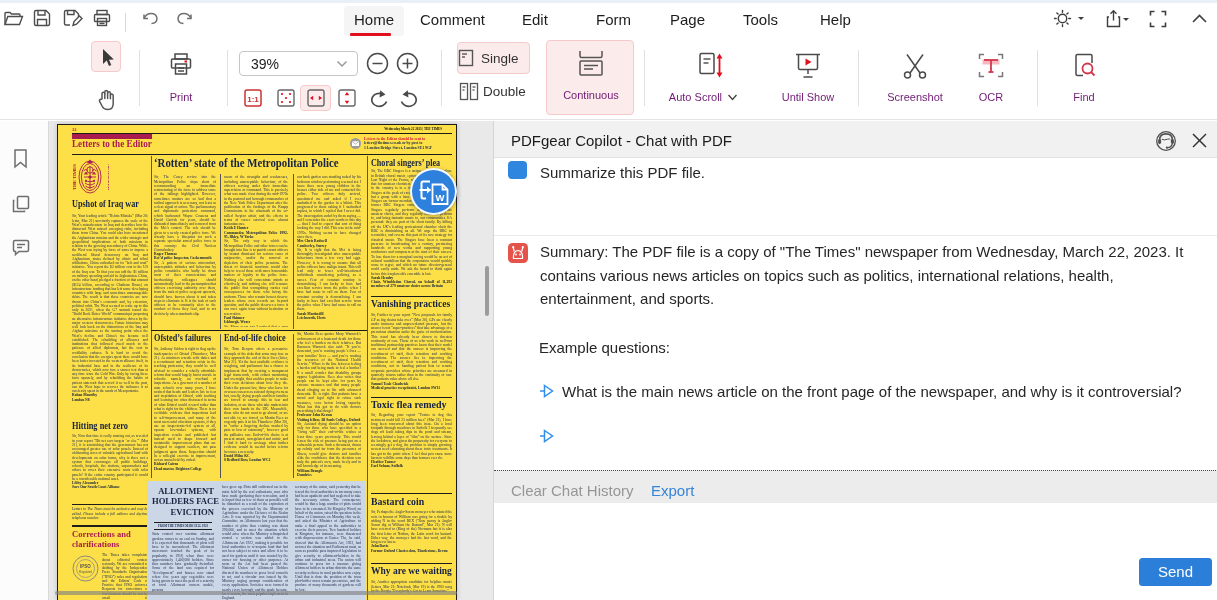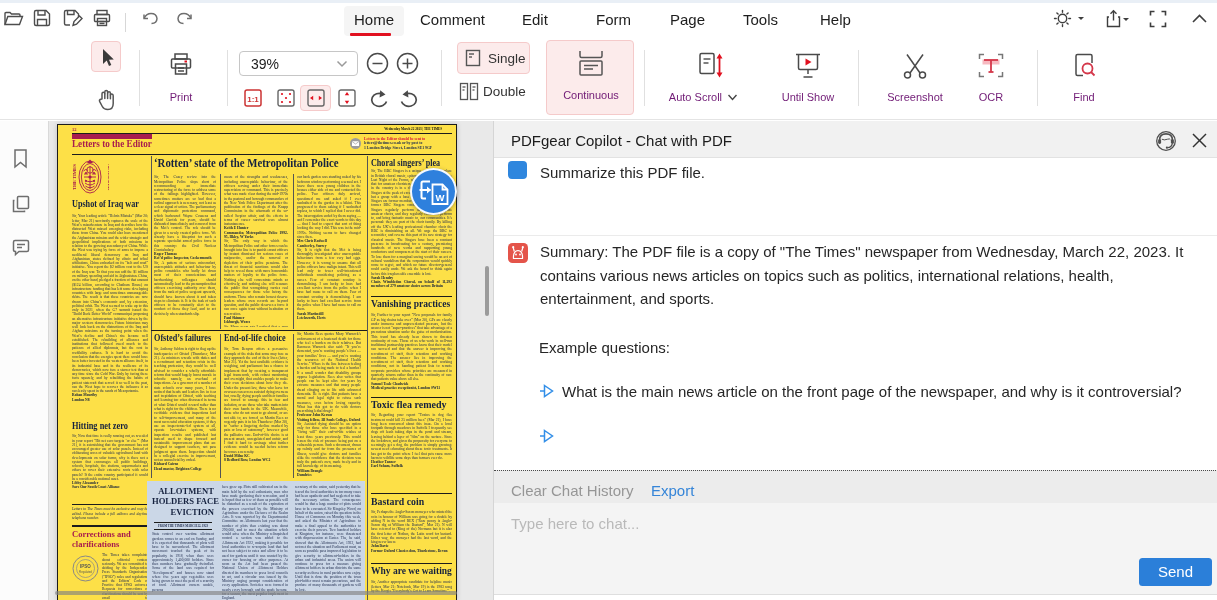--- a/index.html
+++ b/index.html
@@ -270,21 +270,21 @@
     <div class="iconbox" style="left:398px; top:52px; width:22px; height:22px">
       <svg width="22" height="22" viewBox="0 0 22 22" fill="none" stroke="#4a4a4a" stroke-width="1.7">
         <path d="M3.5 13.5 A7.5 6.5 0 1 0 7.5 6"></path>
         <path d="M9.8 2.2 L4.5 6.4 L10.4 9.4 Z" fill="#4a4a4a" stroke="none"></path>
       </svg>
     </div>
 
     <span class="rsep" style="left:441px"></span>
 
     <div class="pinkbtn" style="left:457px; top:6px; width:73px; height:32px">
-      <div style="display:flex; align-items:center; height:100%; padding-left:7px">
+      <div style="display:flex; align-items:center; height:100%; ">
         <svg width="16" height="18" viewBox="0 0 16 18" fill="none" stroke="#555" stroke-width="1.4">
           <rect x="1.5" y="1.5" width="13" height="15"></rect>
           <line x1="4" y1="5" x2="9" y2="5"></line>
             <line x1="4" y1="8" x2="7" y2="8"></line>
         </svg>
         <span style="font-size:13.5px; color:#333; margin-left:7px">Single</span>
       </div>
     </div>
     <div style="position:absolute; left:459px; top:46px; display:flex; align-items:center">
       <svg width="20" height="19" viewBox="0 0 20 19" fill="none" stroke="#555" stroke-width="1.3">
@@ -694,19 +694,16 @@
           <path d="M5.5 2.5 L13.5 8 L5.5 13.5 Z"></path>
             <line x1="1" y1="8" x2="5.5" y2="8"></line>
         </svg>
       </div>
 
       <div class="chat-footer">
         <span style="position:absolute; left:17px; top:11px; font-size:15px; color:#969696">Clear Chat History</span>
         <span style="position:absolute; left:157px; top:11px; font-size:15px; color:#3585d8">Export</span>
       </div>
 
-      <div class="chat-input">
-        <span style="position:absolute; left:17px; top:12px; font-size:15px; color:#b9b9b9">Type here to chat...</span>
-      </div>
       <div class="send-btn">Send</div>
     </div>
   </div>
 </div>
 
 </body></html>

